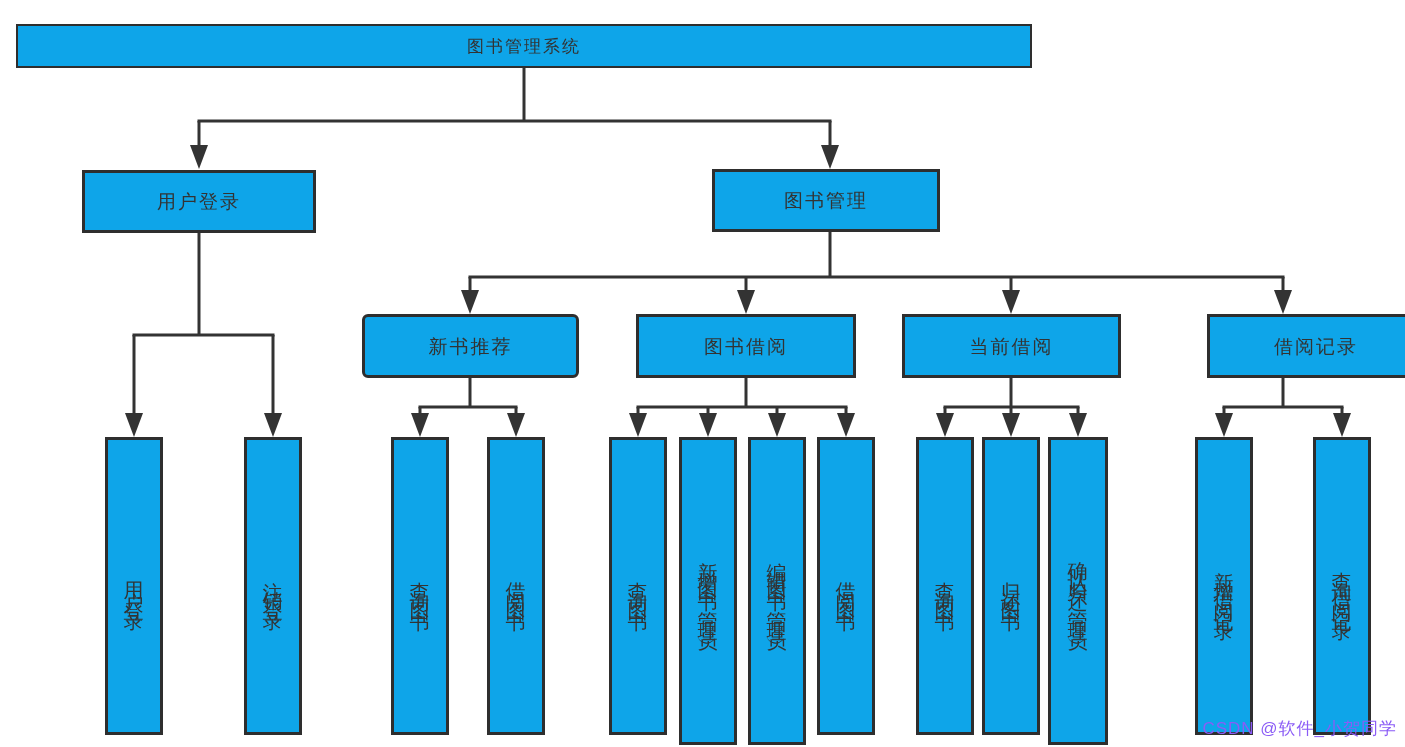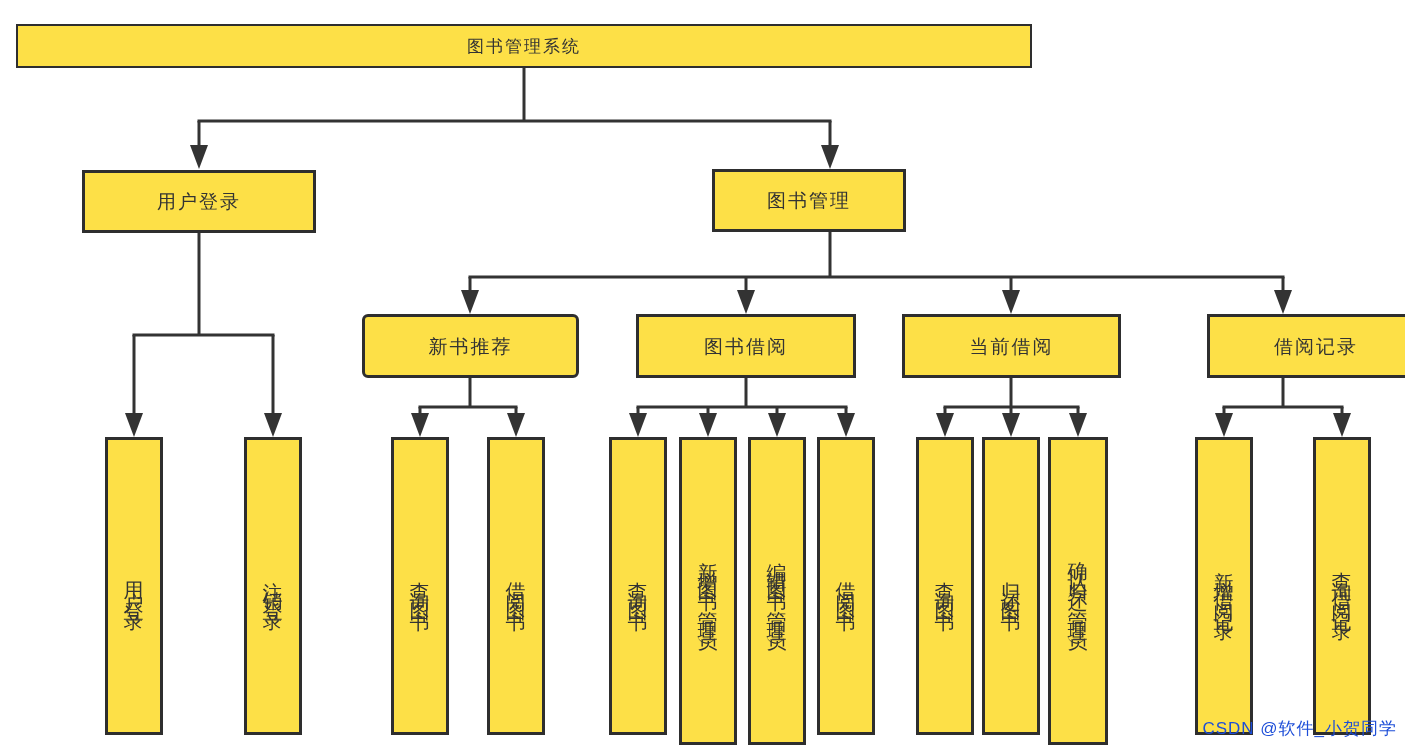--- a/index.html
+++ b/index.html
@@ -7,52 +7,52 @@
     position:relative;
     width:1405px;height:747px;
     background:#ffffff;
     overflow:hidden;
     font-family:"Liberation Sans", sans-serif;
     color:#333333;
   }
   #connector-svg{position:absolute;left:0;top:0;z-index:1;}
   .node{
     position:absolute;
-    background:#fde047;
+    background:#0ea5e9;
     border:3px solid #2e2e2e;
     box-sizing:border-box;
     display:flex;align-items:center;justify-content:center;
     z-index:2;
   }
   .h-label{
     font-size:19px;letter-spacing:2px;line-height:1;white-space:nowrap;color:#333333;
   }
   .v-label{
     writing-mode:vertical-rl;
     text-orientation:mixed;
     font-size:20px;letter-spacing:10px;line-height:1;color:#333333;
   }
   
   .n-root{left:16px;top:24px;width:1016px;height:44px;border-width:2px;}
   .n-root .h-label{font-size:17px;}
   .n-l2a{left:82px; top:170px;width:234px;height:63px;}
-  .n-l2b{left:712px;top:169px;width:194px;height:63px;}
+  .n-l2b{left:712px;top:169px;width:228px;height:63px;}
   .n-l3a{left:362px; top:314px;width:217px;height:64px;border-radius:6px;}
   .n-l3b{left:636px; top:314px;width:220px;height:64px;}
   .n-l3c{left:902px; top:314px;width:219px;height:64px;}
   .n-l3d{left:1207px;top:314px;width:218px;height:64px;}
   .leaf{top:437px;width:58px;height:298px;}
   .leaf.admin{height:308px;}
   .lf0{left:105px}.lf1{left:244px}.lf2{left:391px}.lf3{left:487px}
   .lf4{left:609px}.lf5{left:679px}.lf6{left:748px}.lf7{left:817px}
   .lf8{left:916px}.lf9{left:982px}.lf10{left:1048px;width:60px}
   .lf11{left:1195px}.lf12{left:1313px}
   .watermark{
     position:absolute;right:8px;bottom:7px;z-index:5;
-    font-size:17px;letter-spacing:1px;color:#1d4ed8;white-space:nowrap;
+    font-size:17px;letter-spacing:1px;color:#8b5cf6;white-space:nowrap;
   }
 </style>
 </head>
 <body>
 
 <div class="canvas">
 
   <svg id="connector-svg" width="1405" height="747" viewBox="0 0 1405 747">
       <line x1="524" y1="68" x2="524" y2="121" stroke="#333333" stroke-width="3"></line>
       <line x1="197.5" y1="121" x2="831.5" y2="121" stroke="#333333" stroke-width="3"></line>

